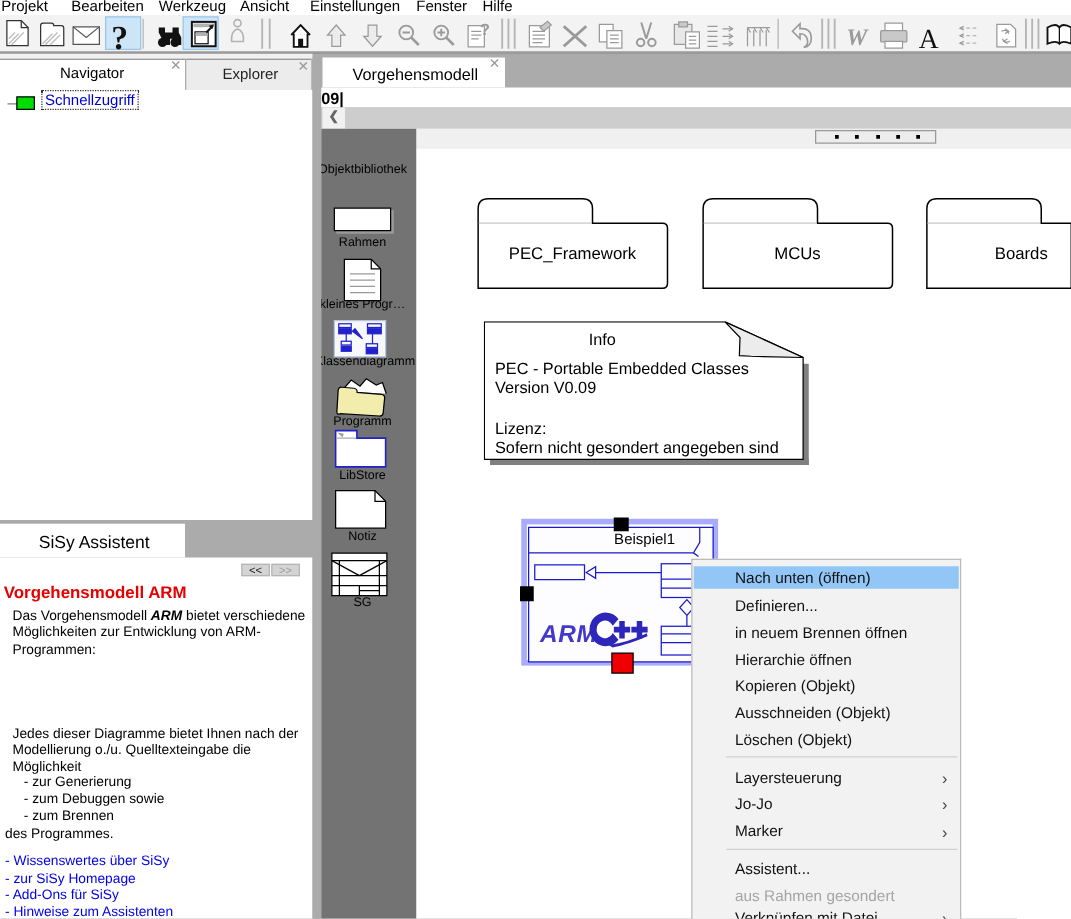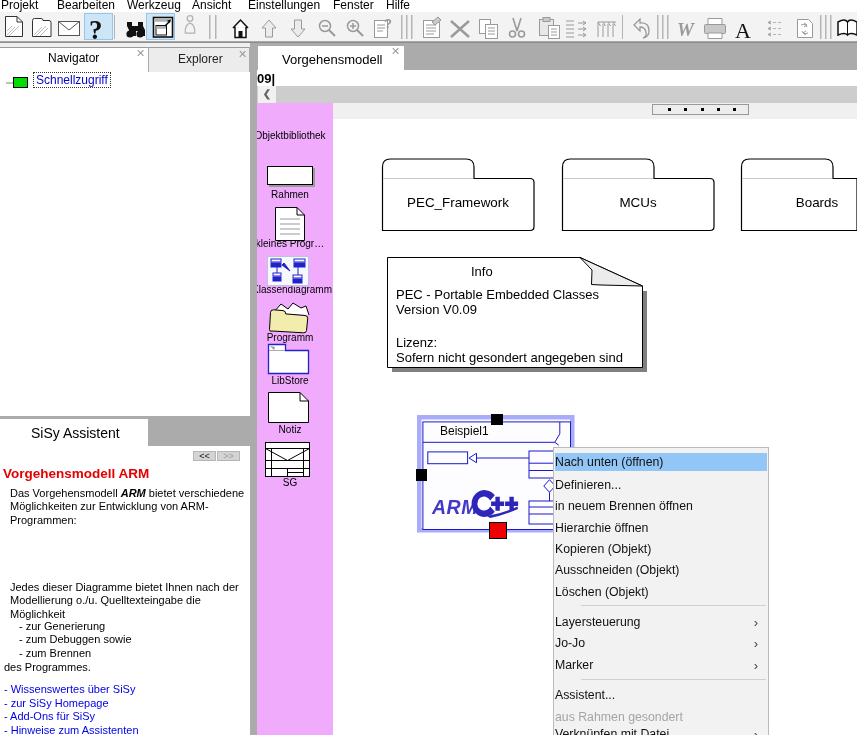--- a/index.html
+++ b/index.html
@@ -18,28 +18,28 @@
   .sisybody{left:0;top:446px;width:250px;height:289px;background:#fff;overflow:hidden}
   .splitter{left:250px;top:46px;width:7px;height:689px;background:#ababab}
   
   .rtabbar{left:257px;top:43px;width:600px;height:27px;background:#ababab}
   .rtab{left:258px;top:46px;width:146px;height:24px;background:#fff}
   .row01{left:257px;top:70px;width:600px;height:16px;background:#fff}
   .hscroll{left:257px;top:86px;width:600px;height:17px;background:#cdcdcd}
   .hbtn{left:258px;top:86px;width:18px;height:17px;background:#f1f1f1;color:#666;font-weight:bold;text-align:center;font-size:10px;line-height:16px}
   .content{left:257px;top:103px;width:600px;height:632px;background:#fff}
   .band{left:257px;top:103px;width:600px;height:16px;background:#f0f0f0}
-  .objlib{left:257px;top:103px;width:76px;height:632px;background:#f0abfc;font-size:10px;color:#000;overflow:hidden}
+  .objlib{left:257px;top:103px;width:76px;height:632px;background:#737373;font-size:10px;color:#000;overflow:hidden}
   .objlbl{position:absolute;left:-5px;width:76px;text-align:center;white-space:nowrap}
   .foldtext{position:absolute;width:152px;text-align:center;font-size:13.4px;color:#000}
   .note{left:387px;top:257px;width:266px;height:121px}
   .notetxt{position:absolute;font-size:13px;color:#000;line-height:15.2px;white-space:nowrap}
   
   .cmenu{left:553px;top:447px;width:214px;height:288px;background:#f2f2f2;border:1px solid #bbbbbb;border-bottom:none}
-  .mi{position:absolute;left:1px;width:212px;height:21px;font-size:12.3px;color:#111;line-height:21px;box-sizing:border-box;white-space:nowrap}
+  .mi{position:absolute;left:1px;width:212px;height:21px;font-size:12.3px;color:#111;line-height:21px;padding-left:33px;box-sizing:border-box;white-space:nowrap}
   .hi{background:#92c6f7}
   .sub{position:absolute;right:9px;top:0;color:#444;font-size:13px}
   .sep{position:absolute;left:27px;width:185px;border-top:1px solid #d0d0d0}
   .gray{color:#a5a5a5}
 </style>
 </head>
 <body>
 
   <div class="abs menubar">
     <span style="left:1px">Projekt</span>
@@ -380,21 +380,21 @@
     <text x="22" y="105.5" font-family="Liberation Sans, sans-serif" font-size="19.5" font-weight="bold" font-style="italic" fill="#4338c8" letter-spacing="0.5">ARM</text>
     <path d="M84.8,87.2 A13,13.4 0 1 0 84.8,103.8 L80.2,98.4 A6.8,7 0 1 1 80.2,92.6 Z" fill="#2d26b8"></path>
     <path d="M81.1,93.4 h4.3 v-4.7 h4.4 v4.7 h4.3 v4.6 h-4.3 v4.7 h-4.4 v-4.7 h-4.3 Z" fill="#2d26b8"></path>
     <path d="M95.1,93.4 h4.3 v-4.7 h4.4 v4.7 h4.3 v4.6 h-4.3 v4.7 h-4.4 v-4.7 h-4.3 Z" fill="#2d26b8"></path>
     <path d="M77,108 Q93,105.5 107.5,98.5 L108,101 Q93,107.5 80,110 Z" fill="#2d26b8"></path>
 
     <rect x="81" y="6" width="12" height="11" fill="#000"></rect>
     <rect x="6" y="61" width="11" height="12" fill="#000"></rect>
     <rect x="79.5" y="114.5" width="17" height="16" fill="#ee0000" stroke="#000"></rect>
   </svg>
-  <div class="abs" style="left:440px;top:424px;width:100px;text-align:left;font-size:12px;color:#000">Beispiel1</div>
+  <div class="abs" style="left:440px;top:424px;width:100px;text-align:right;font-size:12px;color:#000">Beispiel1</div>
 
   <div class="abs cmenu">
     <div class="mi hi" style="top:5px;height:18px;line-height:18px">Nach unten (öffnen)</div>
     <div class="mi" style="top:27px">Definieren...</div>
     <div class="mi" style="top:48px">in neuem Brennen öffnen</div>
     <div class="mi" style="top:70px">Hierarchie öffnen</div>
     <div class="mi" style="top:91px">Kopieren (Objekt)</div>
     <div class="mi" style="top:134px">Löschen (Objekt)</div>
     <div class="mi" style="top:112px">Ausschneiden (Objekt)</div>
     <div class="sep" style="top:157px"></div>

